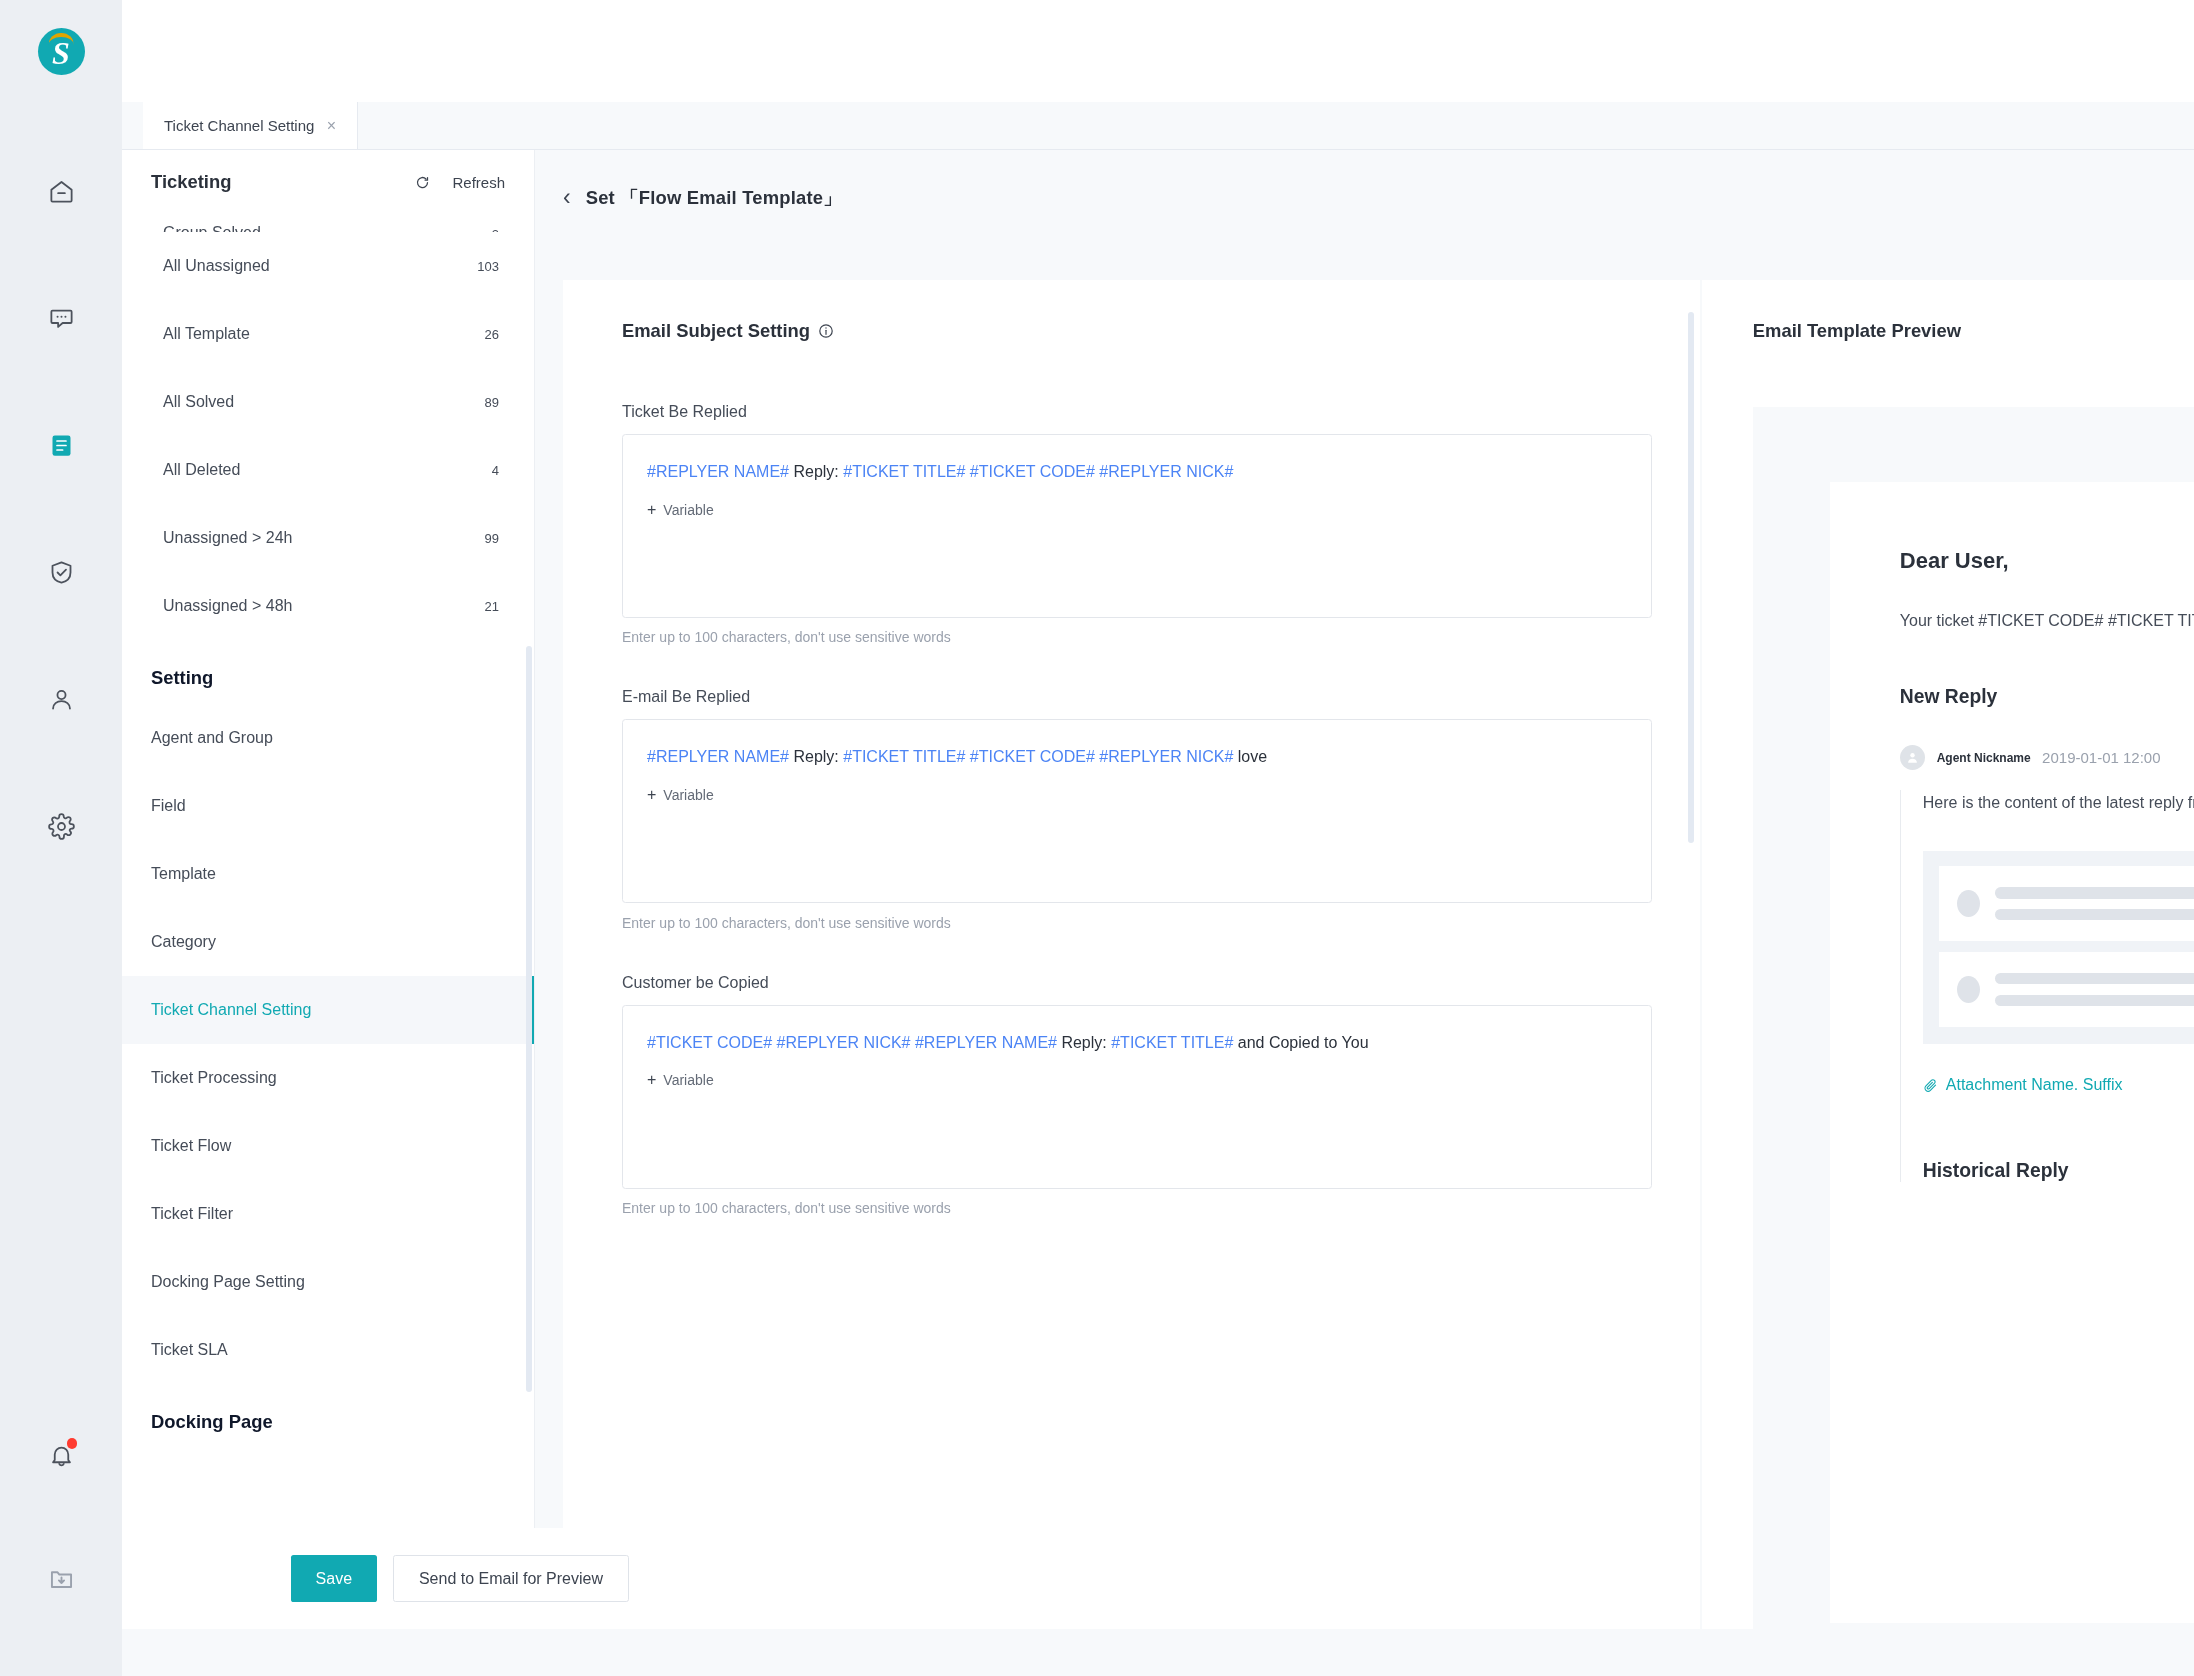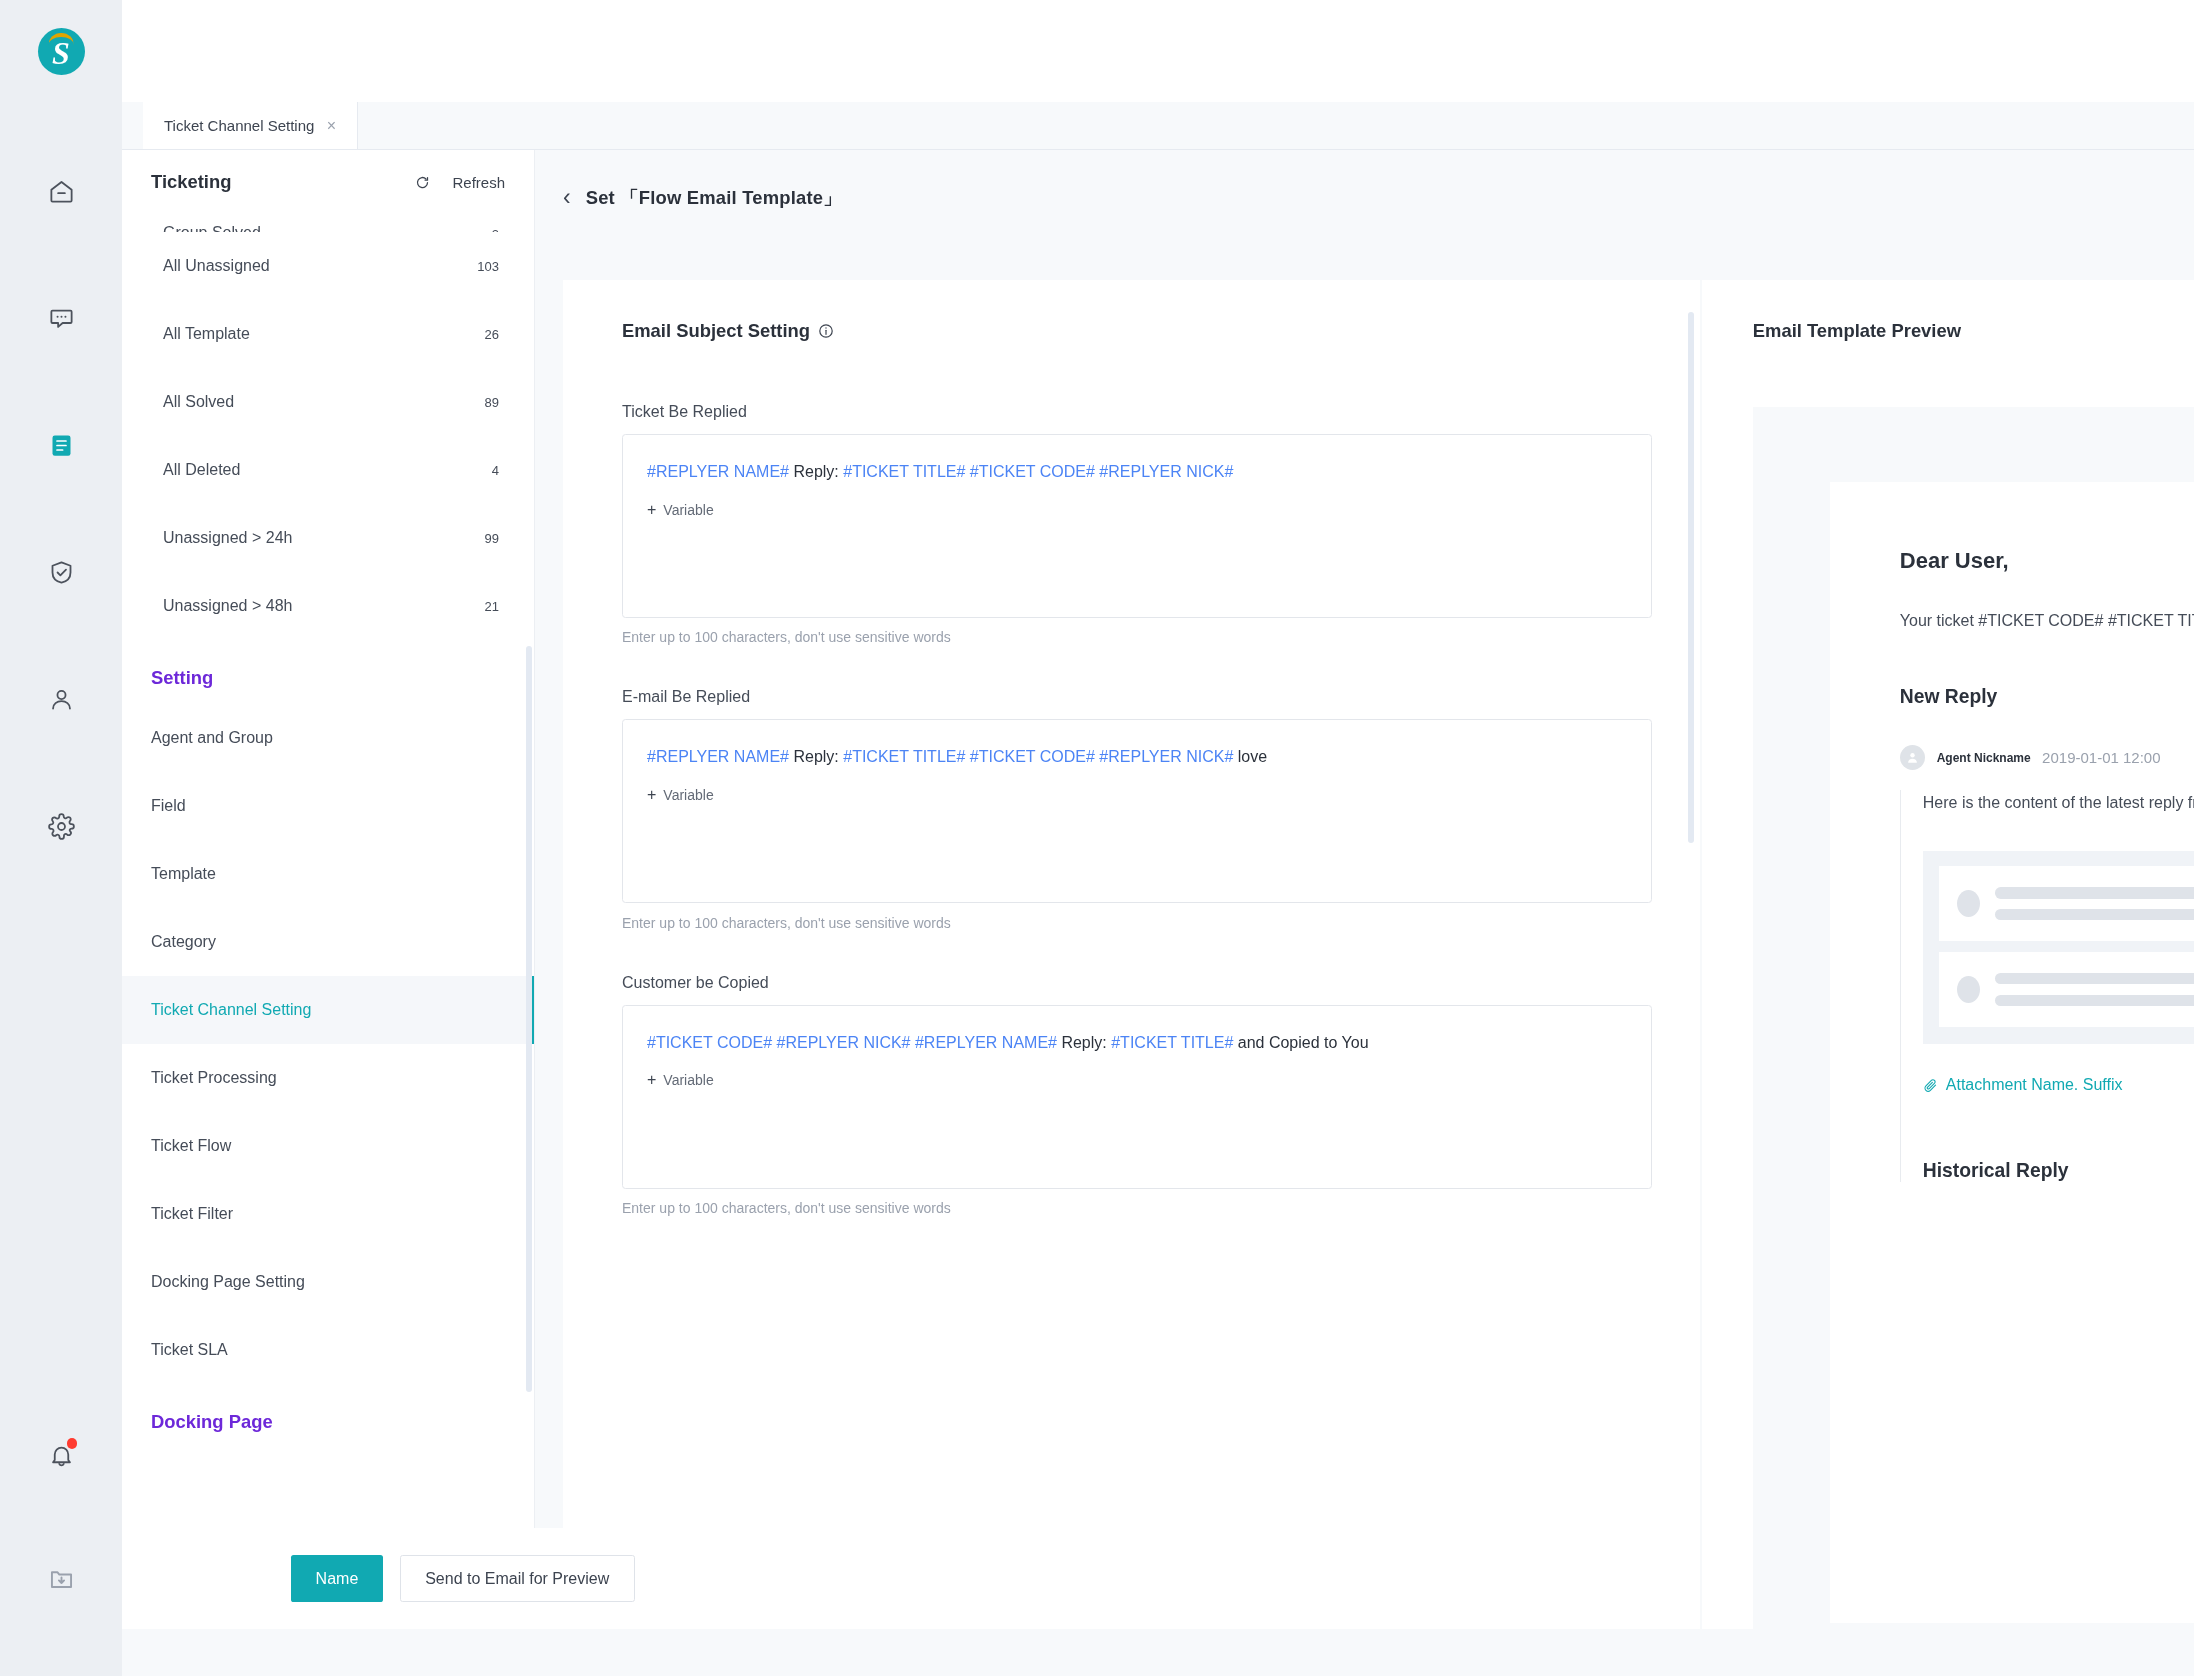--- a/index.html
+++ b/index.html
@@ -152,21 +152,21 @@
     padding: 0 35px 0 29px;
     height: 68px;
     cursor: pointer;
   }
   .side-row .lbl { font-size: 16px; color: #454c58; }
   .side-row .cnt { font-size: 13px; color: #454c58; }
   .side-row.clipped { height: 26px; align-items: flex-end; overflow: hidden; }
   .side-row.clipped .lbl, .side-row.clipped .cnt { position: relative; top: 9.7px; }
 
   .side-section-title {
-    font-size: 18.4px; font-weight: bold; color: #6d28d9;
+    font-size: 18.4px; font-weight: bold; color: #0f172a;
     padding: 27px 29px 15px 29px;
   }
   .nav-row {
     display: flex; align-items: center;
     height: 68px;
     padding: 0 29px;
     font-size: 16px; color: #454c58;
     cursor: pointer;
     position: relative;
   }
@@ -656,18 +656,18 @@
           </div>
 
         </div>
 
       </div>
     </div>
   </div>
 
   <div class="bottom-strip"></div>
   <div class="actionbar">
-    <button class="btn btn-primary">Name</button>
+    <button class="btn btn-primary">Save</button>
     <button class="btn btn-ghost">Send to Email for Preview</button>
   </div>
 
 </div>
 
 
 </body></html>

